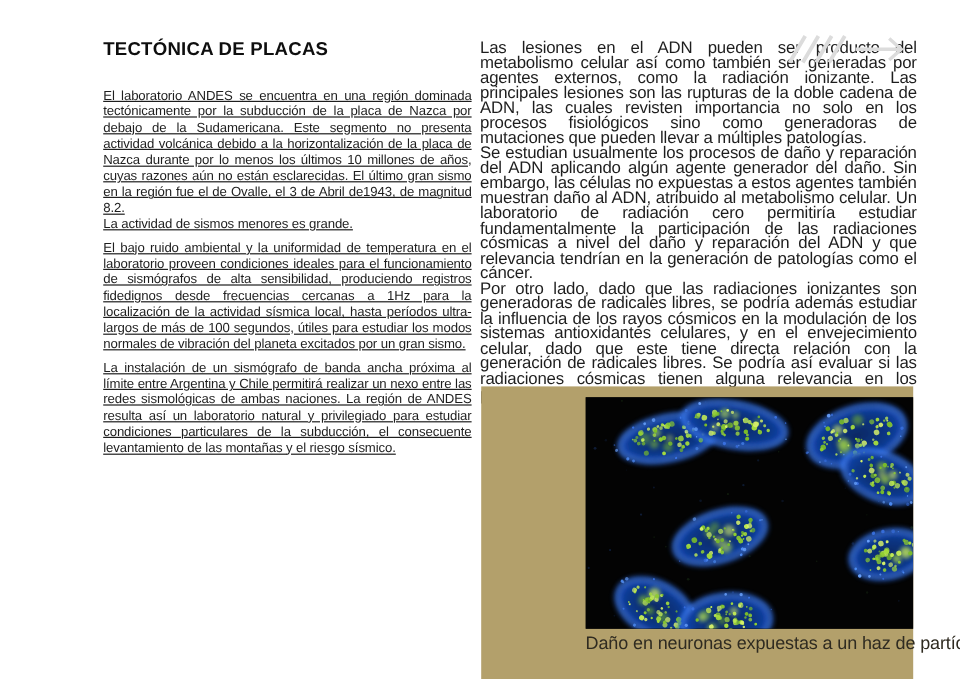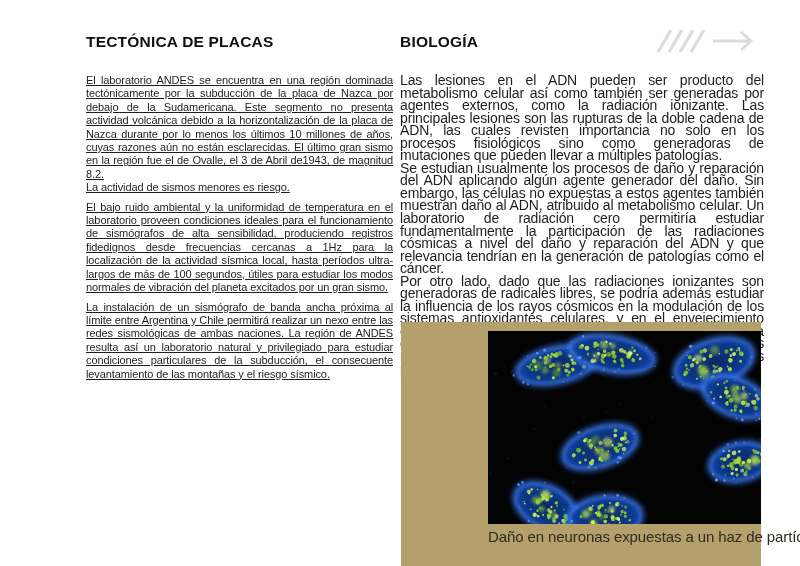--- a/index.html
+++ b/index.html
@@ -76,27 +76,26 @@
   }
 </style>
 </head>
 <body>
 
 <div class="page">
 
   <div class="column col-left">
     <h1 class="section-title"><span>TECTÓNICA DE PLACAS</span></h1>
     <p>El laboratorio ANDES se encuentra en una región dominada tectónicamente por la subducción de la placa de Nazca por debajo de la Sudamericana. Este segmento no presenta actividad volcánica debido a la horizontalización de la placa de Nazca durante por lo menos los últimos 10 millones de años, cuyas razones aún no están esclarecidas. El último gran sismo en la región fue el de Ovalle, el 3 de Abril de1943, de magnitud 8.2.</p>
-    <p>La actividad de sismos menores es riesgo.</p>
+    <p>La actividad de sismos menores es grande.</p>
     <p class="gap">El bajo ruido ambiental y la uniformidad de temperatura en el laboratorio proveen condiciones ideales para el funcionamiento de sismógrafos de alta sensibilidad, produciendo registros fidedignos desde frecuencias cercanas a 1Hz para la localización de la actividad sísmica local, hasta períodos ultra-largos de más de 100 segundos, útiles para estudiar los modos normales de vibración del planeta excitados por un gran sismo.</p>
     <p class="gap">La instalación de un sismógrafo de banda ancha próxima al límite entre Argentina y Chile permitirá realizar un nexo entre las redes sismológicas de ambas naciones. La región de ANDES resulta así un laboratorio natural y privilegiado para estudiar condiciones particulares de la subducción, el consecuente levantamiento de las montañas y el riesgo sísmico.</p>
   </div>
 
   <div class="column col-right">
-    <h1 class="section-title"><span>BIOLOGÍA</span></h1>
     <p>Las lesiones en el ADN pueden ser producto del metabolismo celular así como también ser generadas por agentes externos, como la radiación ionizante. Las principales lesiones son las rupturas de la doble cadena de ADN, las cuales revisten importancia no solo en los procesos fisiológicos sino como generadoras de mutaciones que pueden llevar a múltiples patologías.</p>
     <p>Se estudian usualmente los procesos de daño y reparación del ADN aplicando algún agente generador del daño. Sin embargo, las células no expuestas a estos agentes también muestran daño al ADN, atribuido al metabolismo celular. Un laboratorio de radiación cero permitiría estudiar fundamentalmente la participación de las radiaciones cósmicas a nivel del daño y reparación del ADN y que relevancia tendrían en la generación de patologías como el cáncer.</p>
     <p>Por otro lado, dado que las radiaciones ionizantes son generadoras de radicales libres, se podría además estudiar la influencia de los rayos cósmicos en la modulación de los sistemas antioxidantes celulares, y en el envejecimiento celular, dado que este tiene directa relación con la generación de radicales libres. Se podría así evaluar si las radiaciones cósmicas tienen alguna relevancia en los procesos de envejecimiento celular.</p>
   </div>
 
   <div class="deco">
     <svg viewBox="0 0 100 28" xmlns="http://www.w3.org/2000/svg">
       <g stroke="#dcdcdc" stroke-width="3.2" stroke-linecap="butt" fill="none">
         <line x1="3" y1="25" x2="16" y2="3"></line>
         <line x1="14" y1="25" x2="27" y2="3"></line>

